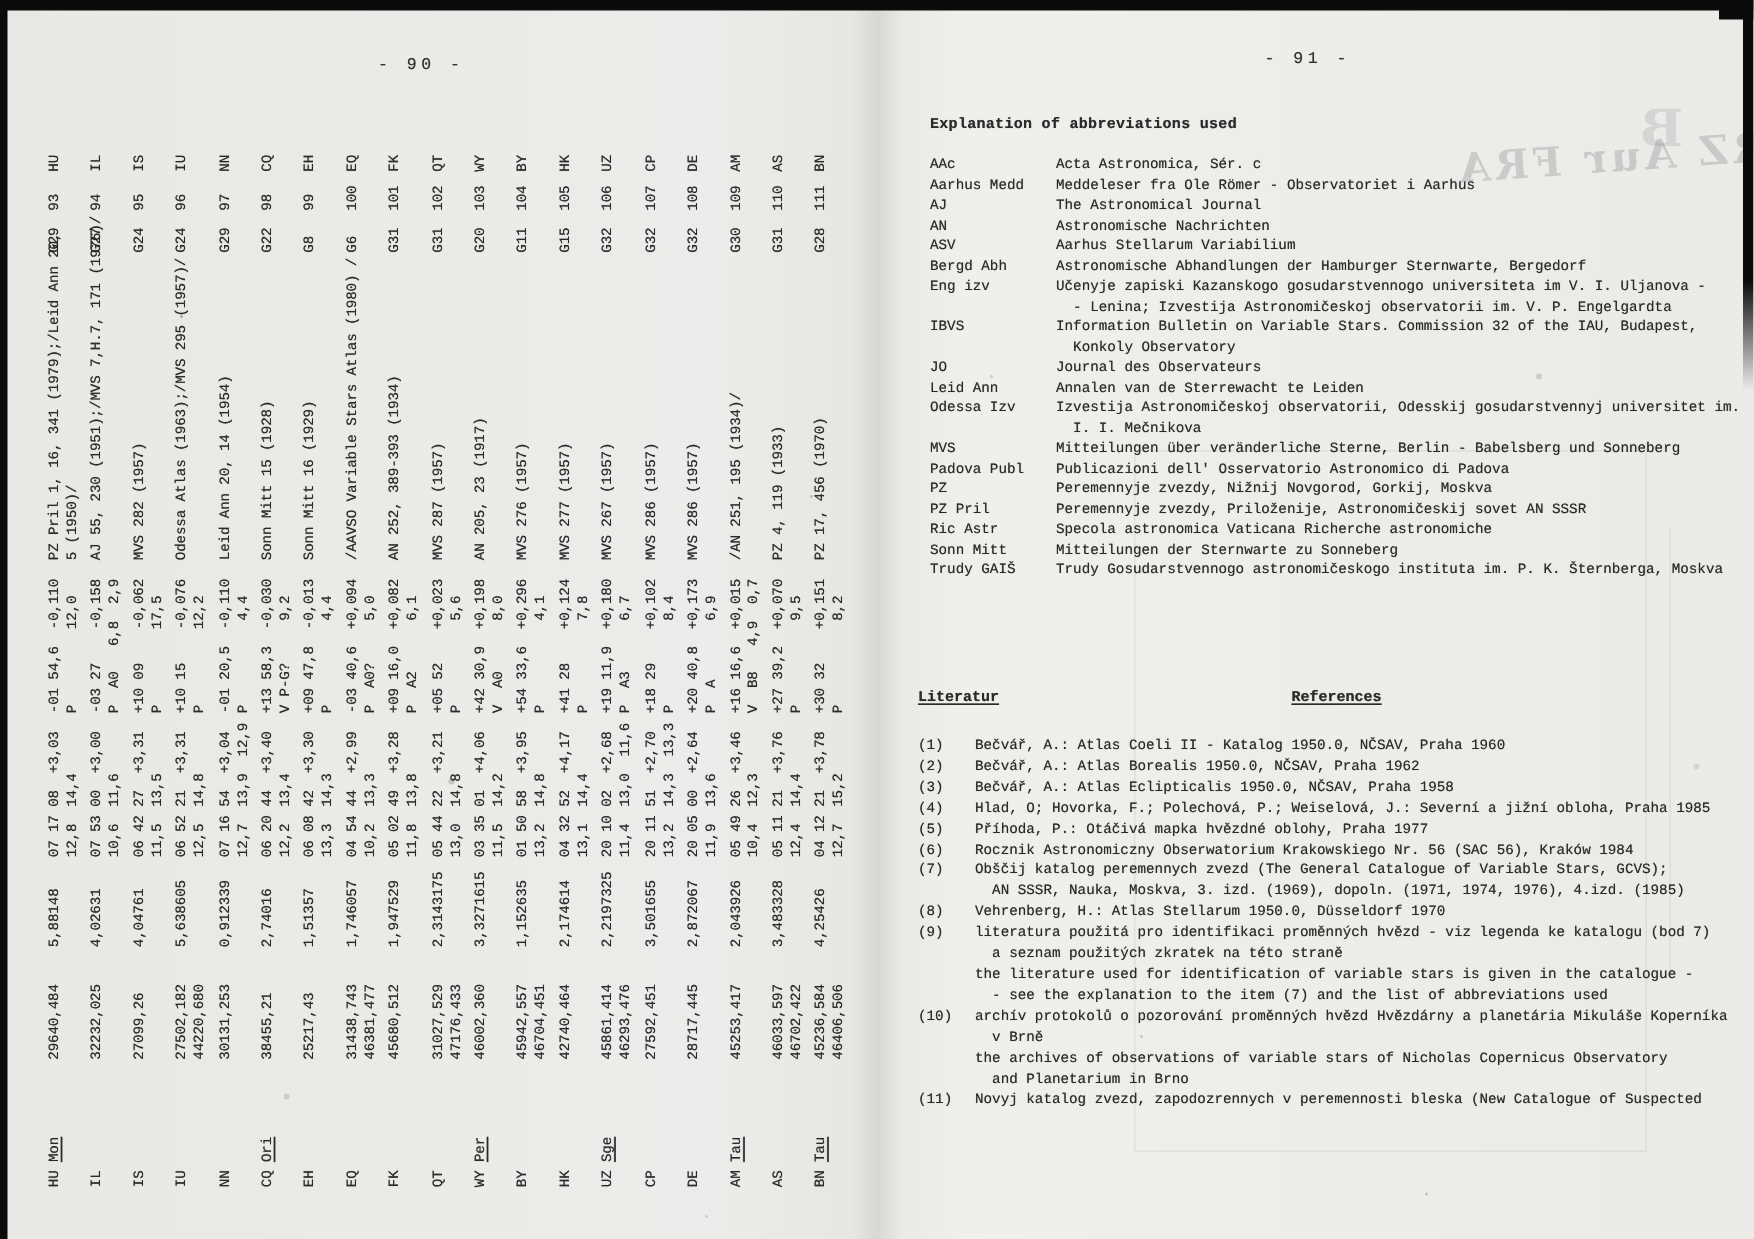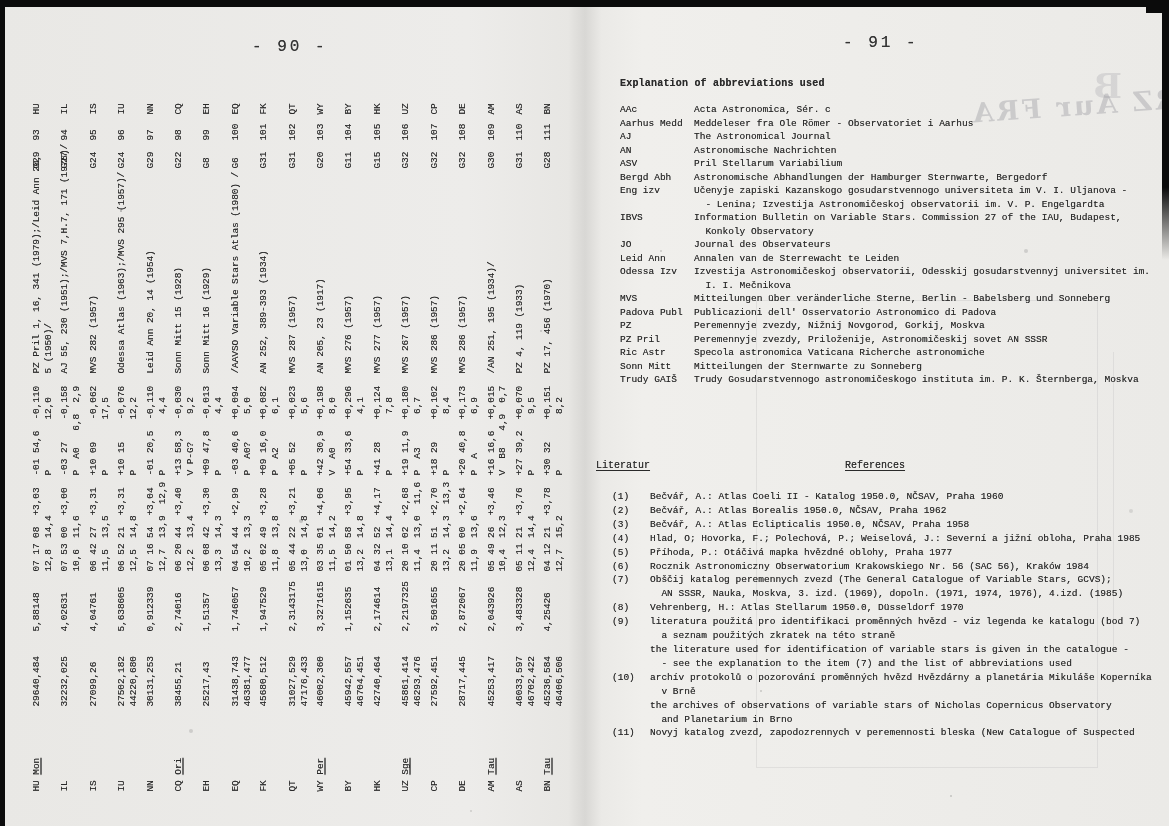--- a/index.html
+++ b/index.html
@@ -20,21 +20,21 @@
     background:linear-gradient(#0b0b0b 72%,rgba(11,11,11,0));}
   .gutter{position:absolute;left:568px;top:0;width:34px;height:826px;
     background:linear-gradient(90deg,rgba(0,0,0,0) 0%,rgba(0,0,0,0.07) 50%,rgba(0,0,0,0) 100%);}
   .speckles{position:absolute;left:120px;top:210px;width:2px;height:2px;border-radius:50%;
     background:rgba(60,60,60,0.35);
     box-shadow:180px 310px 0 1px rgba(80,80,80,.25), 420px 120px 0 0 rgba(90,90,90,.3),
       70px 520px 0 1px rgba(90,90,90,.2), 640px 480px 0 0 rgba(80,80,80,.25),
       905px 40px 0 1px rgba(100,100,100,.22), 830px 585px 0 0 rgba(90,90,90,.28),
       1010px 300px 0 1px rgba(110,110,110,.18), 350px 600px 0 0 rgba(90,90,90,.22),
       540px 40px 0 0 rgba(90,90,90,.25), 960px 680px 0 1px rgba(110,110,110,.18);}
-  .pg-num{position:absolute;font-size:16px;letter-spacing:3px;color:#333;
+  .pg-num{position:absolute;font-size:11px;letter-spacing:3px;color:#333;
     text-shadow:0 0 .5px rgba(0,0,0,.55);text-align:center;}
   .pg-num-left{left:252px;top:38px;}
   .pg-num-right{left:843px;top:34px;}
   
   .rot-wrap{position:absolute;left:-53px;top:168px;width:707px;height:540px;
     transform:rotate(-90deg);}
   .trow{display:flex;height:28.42px;align-items:flex-start;}
   .c{white-space:pre;font-size:9.5px;line-height:11.9px;letter-spacing:-0.1px;
     text-shadow:0 0 .5px rgba(0,0,0,.5);overflow:visible;flex:none;}
   .c-name{width:85px;}
@@ -47,23 +47,23 @@
   .c-n{width:26px;}
   .c-cd{width:30px;}
   .u{text-decoration:underline;text-underline-offset:1.5px;}
   
   .rp-title{position:absolute;left:620px;top:78px;font-size:10px;font-weight:bold;
     letter-spacing:.2px;text-shadow:0 0 .5px rgba(0,0,0,.55);}
   .abbr-list{position:absolute;left:620px;top:103px;width:540px;}
   .ab-row{display:flex;font-size:9.5px;line-height:13.5px;
     text-shadow:0 0 .5px rgba(0,0,0,.5);}
   .ab-key{width:74px;flex:none;white-space:pre;}
-  .ab-desc{white-space:pre;}
-  .lit-headers{position:absolute;left:596px;top:460px;width:520px;font-size:10px;
-    font-weight:normal;text-shadow:0 0 .5px rgba(0,0,0,.55);}
+  .ab-desc{white-space:pre;margin-left:10px;}
+  .lit-headers{position:absolute;left:612px;top:460px;width:520px;font-size:10px;
+    font-weight:bold;text-shadow:0 0 .5px rgba(0,0,0,.55);}
   .lit-headers .hdr-ref{position:absolute;left:225px;margin-left:24px;}
   .ref-list{position:absolute;left:612px;top:490px;width:548px;}
   .ref-item{display:flex;font-size:9.5px;line-height:13.9px;
     text-shadow:0 0 .5px rgba(0,0,0,.5);}
   .ref-num{width:38px;flex:none;white-space:pre;}
   .ref-lines{white-space:pre;}
   
   .ghost-title{position:absolute;left:928px;top:92px;width:250px;
     transform:scaleX(-1) rotate(4deg);
     font-family:"DejaVu Serif",serif;font-weight:bold;font-size:27px;letter-spacing:3px;
@@ -318,33 +318,33 @@
         <div class="ab-row">
           <div class="ab-key">AJ</div>
           <div class="ab-desc"><div>The Astronomical Journal</div></div>
         </div>
         <div class="ab-row">
           <div class="ab-key">AN</div>
           <div class="ab-desc"><div>Astronomische Nachrichten</div></div>
         </div>
         <div class="ab-row">
           <div class="ab-key">ASV</div>
-          <div class="ab-desc"><div>Pril Stellarum Variabilium</div></div>
+          <div class="ab-desc"><div>Aarhus Stellarum Variabilium</div></div>
         </div>
         <div class="ab-row">
           <div class="ab-key">Bergd Abh</div>
           <div class="ab-desc"><div>Astronomische Abhandlungen der Hamburger Sternwarte, Bergedorf</div></div>
         </div>
         <div class="ab-row">
           <div class="ab-key">Eng izv</div>
           <div class="ab-desc"><div>Učenyje zapiski Kazanskogo gosudarstvennogo universiteta im V. I. Uljanova -</div><div>  - Lenina; Izvestija Astronomičeskoj observatorii im. V. P. Engelgardta</div></div>
         </div>
         <div class="ab-row">
           <div class="ab-key">IBVS</div>
-          <div class="ab-desc"><div>Information Bulletin on Variable Stars. Commission 27 of the IAU, Budapest,</div><div>  Konkoly Observatory</div></div>
+          <div class="ab-desc"><div>Information Bulletin on Variable Stars. Commission 32 of the IAU, Budapest,</div><div>  Konkoly Observatory</div></div>
         </div>
         <div class="ab-row">
           <div class="ab-key">JO</div>
           <div class="ab-desc"><div>Journal des Observateurs</div></div>
         </div>
         <div class="ab-row">
           <div class="ab-key">Leid Ann</div>
           <div class="ab-desc"><div>Annalen van de Sterrewacht te Leiden</div></div>
         </div>
         <div class="ab-row">

